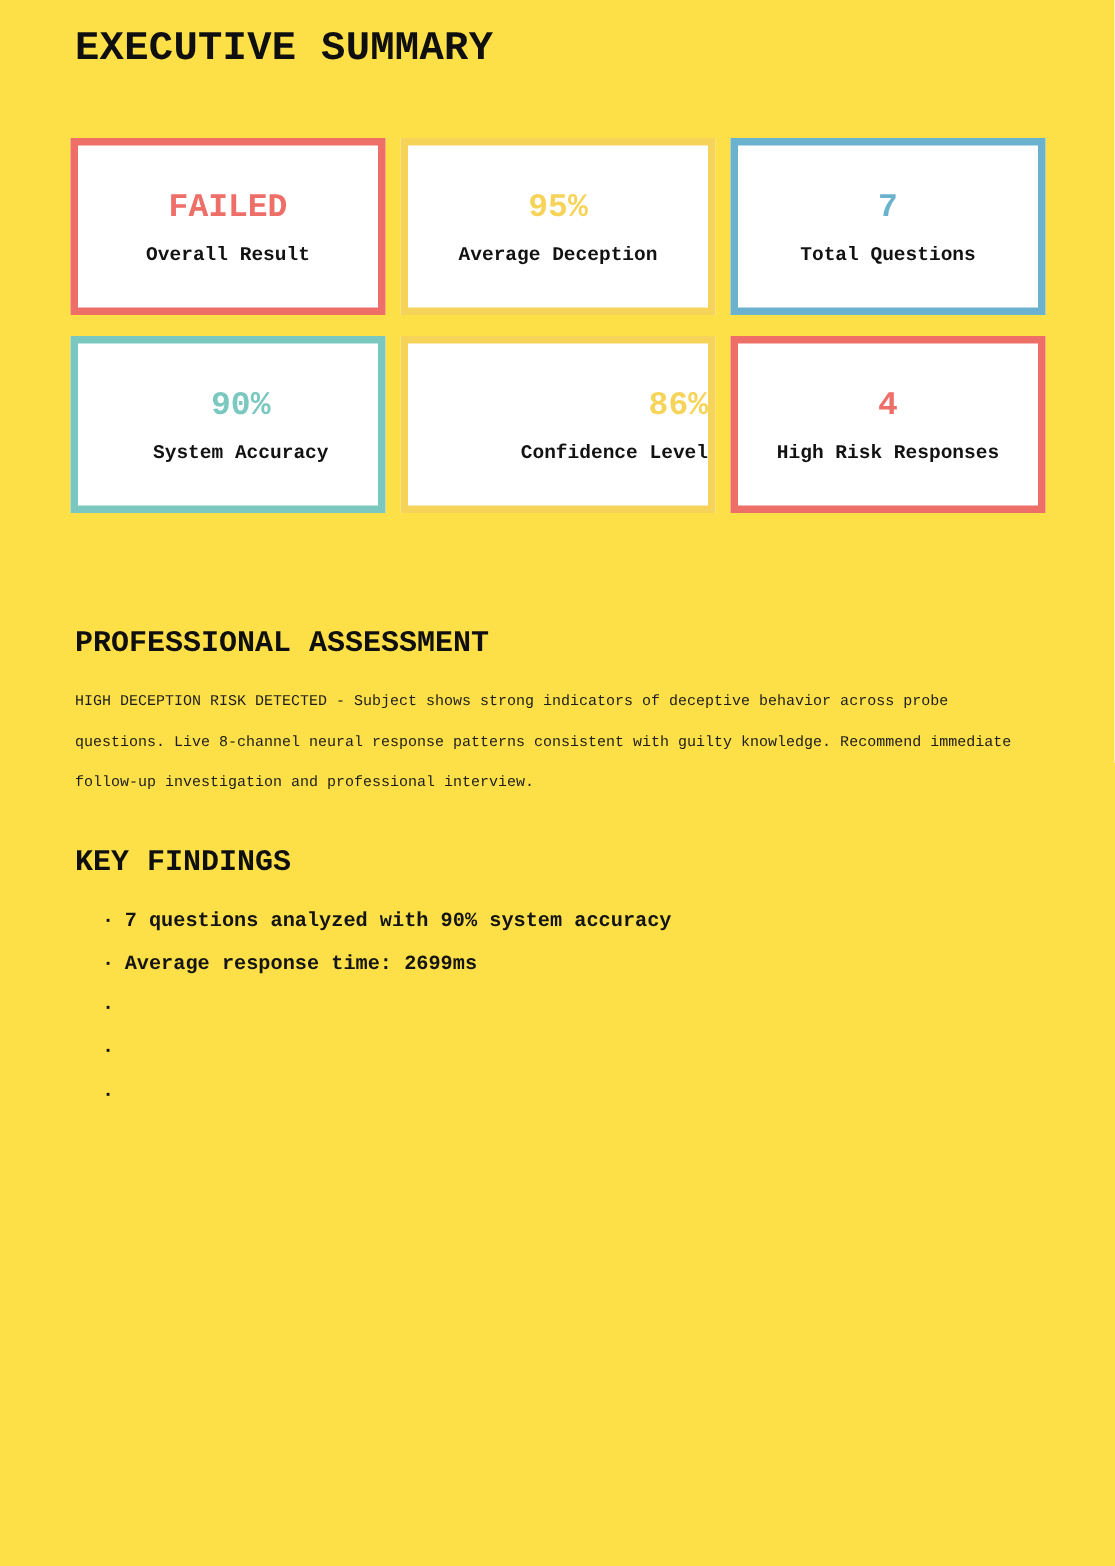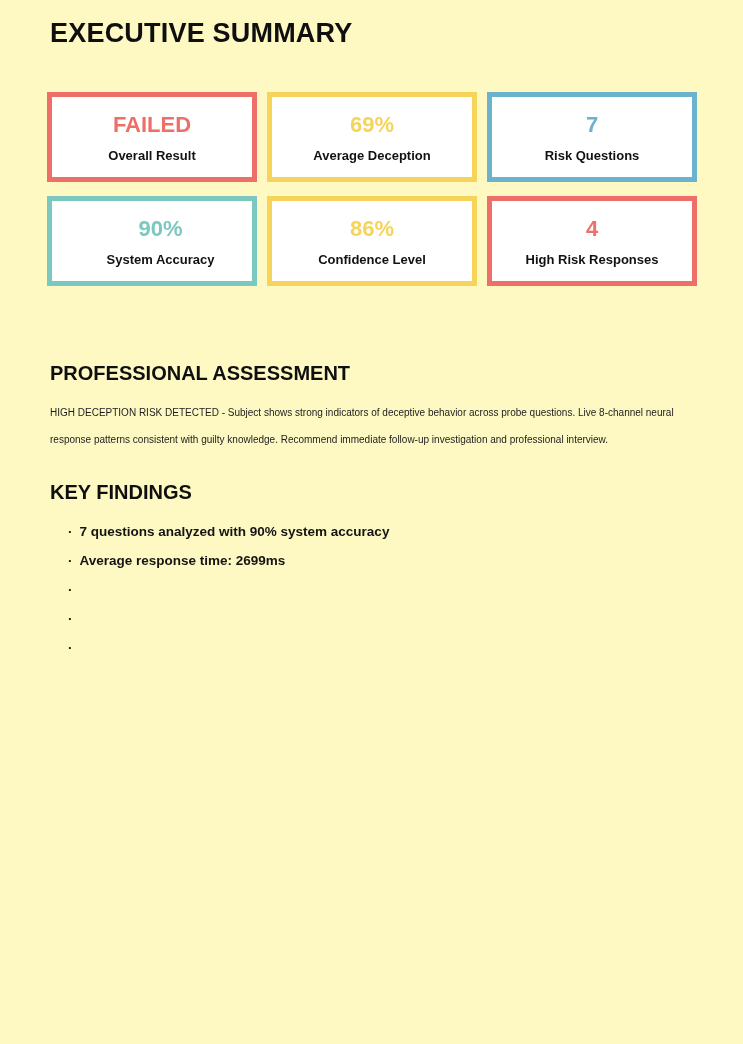--- a/index.html
+++ b/index.html
@@ -9,42 +9,43 @@
     height: 1044px;
     position: relative;
     font-family: "Liberation Sans", sans-serif;
     color: #1b1b1b;
     overflow: hidden;
   }
   .page {
     position: relative;
     width: 743px;
     height: 1044px;
-    background: #fef9c3;
+    background: #fde047;
+    font-family: Liberation Mono, monospace;
   }
   .content {
     padding: 18px 46px 0 47px;
   }
   .page-title {
     font-size: 27px;
     font-weight: bold;
     letter-spacing: 0.2px;
     color: #0f0f0f;
     line-height: 30px;
     margin-left: 3px;
   }
   .cards-grid {
     margin-top: 44px;
     display: grid;
     grid-template-columns: repeat(3, 1fr);
     column-gap: 10px;
     row-gap: 14px;
   }
   .summary-card {
-    height: 90px;
+    height: 118px;
     border: 5px solid #cccccc;
     background: #ffffff;
     display: flex;
     flex-direction: column;
     align-items: center;
     justify-content: center;
     text-align: center;
     padding-top: 2px;
   }
   .card-value {
@@ -111,32 +112,32 @@
   <div class="content">
 
     <h1 class="page-title">EXECUTIVE SUMMARY</h1>
 
     <div class="cards-grid">
       <div class="summary-card" style="border-color: rgb(238, 110, 104);">
         <div class="card-value" style="color: rgb(238, 110, 104);">FAILED</div>
         <div class="card-label">Overall Result</div>
       </div>
       <div class="summary-card" style="border-color: rgb(246, 212, 90);">
-        <div class="card-value" style="color: rgb(246, 212, 90);">69%</div>
+        <div class="card-value" style="color: rgb(246, 212, 90);">95%</div>
         <div class="card-label">Average Deception</div>
       </div>
       <div class="summary-card" style="border-color: rgb(106, 178, 205);">
         <div class="card-value" style="color: rgb(106, 178, 205);">7</div>
-        <div class="card-label">Risk Questions</div>
+        <div class="card-label">Total Questions</div>
       </div>
       <div class="summary-card" style="border-color: rgb(122, 200, 192); padding-left: 17px;">
         <div class="card-value" style="color: rgb(122, 200, 192);">90%</div>
         <div class="card-label">System Accuracy</div>
       </div>
-      <div class="summary-card" style="border-color: rgb(246, 212, 90);">
+      <div class="summary-card" style="border-color: rgb(246, 212, 90); align-items: flex-end;">
         <div class="card-value" style="color: rgb(246, 212, 90);">86%</div>
         <div class="card-label">Confidence Level</div>
       </div>
       <div class="summary-card" style="border-color: rgb(238, 110, 104);">
         <div class="card-value" style="color: rgb(238, 110, 104);">4</div>
         <div class="card-label">High Risk Responses</div>
       </div>
     </div>
 
     <div class="assessment-section">

